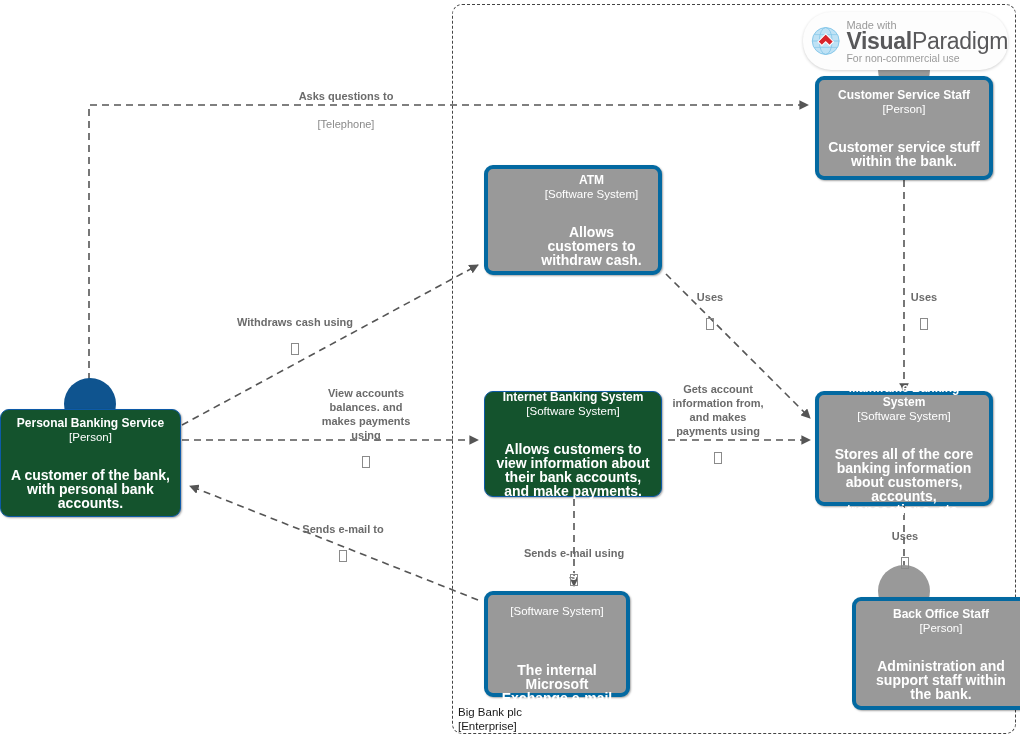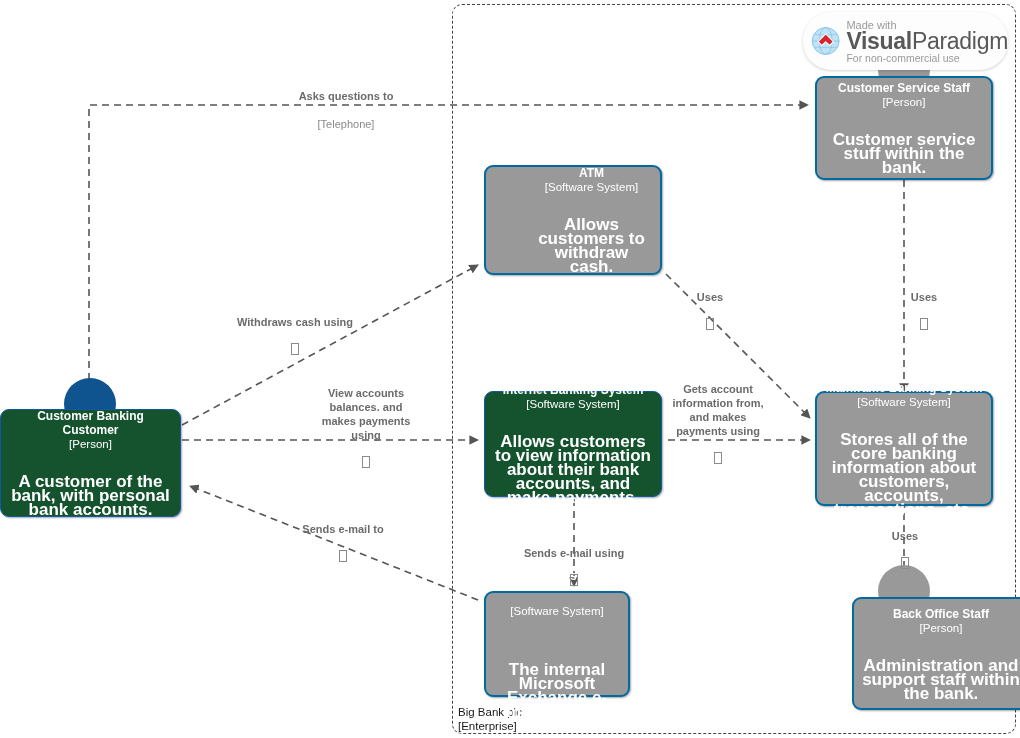--- a/index.html
+++ b/index.html
@@ -47,35 +47,35 @@
     border-radius: 9px;
     color: #ffffff;
     text-align: center;
     display: flex;
     flex-direction: column;
     justify-content: center;
     align-items: center;
     padding: 6px 8px;
     box-shadow: 1px 1px 2px rgba(0,0,0,0.35);
   }
-  .node.grey   { background: #999999; border: 2px solid #0369a1; }
+  .node.grey   { background: #999999; border: 4px solid #0369a1; }
   .node.blue   { background: #14532d; border: 1px solid #0d5aa7; }
   .node .title {
     font-weight: bold;
     font-size: 12px;
     line-height: 14px;
   }
   .node .type {
     font-size: 11.5px;
     line-height: 14px;
     font-weight: normal;
   }
   .node .desc {
     margin-top: 24px;
-    font-size: 17px;
+    font-size: 14px;
     line-height: 14px;
     font-weight: bold;
   }
   .node.blue .desc { font-weight: bold; }
 
   
   .head {
     position: absolute;
     border-radius: 50%;
   }
@@ -172,21 +172,21 @@
   </svg>
 
   <div class="boundary" style="left:452px; top:4px; width:562px; height:728px;"></div>
   <div class="boundary-label" style="left:458px; top:705px;">
     <div>Big Bank plc</div>
     <div>[Enterprise]</div>
   </div>
 
   <div class="head blue" style="left:64px; top:378px; width:52px; height:52px;"></div>
   <div class="node blue" style="left:0px; top:409px; width:181px; height:108px;">
-    <div class="title">Customer Banking Customer</div>
+    <div class="title">Personal Banking Service</div>
     <div class="type">[Person]</div>
     <div class="desc">A customer of the bank, with personal bank accounts.</div>
   </div>
 
   <div class="node grey" style="left:484px; top:165px; width:178px; height:110px;padding-left:45px;">
     <div class="title">ATM</div>
     <div class="type">[Software System]</div>
     <div class="desc">Allows customers to withdraw cash.</div>
   </div>
 

